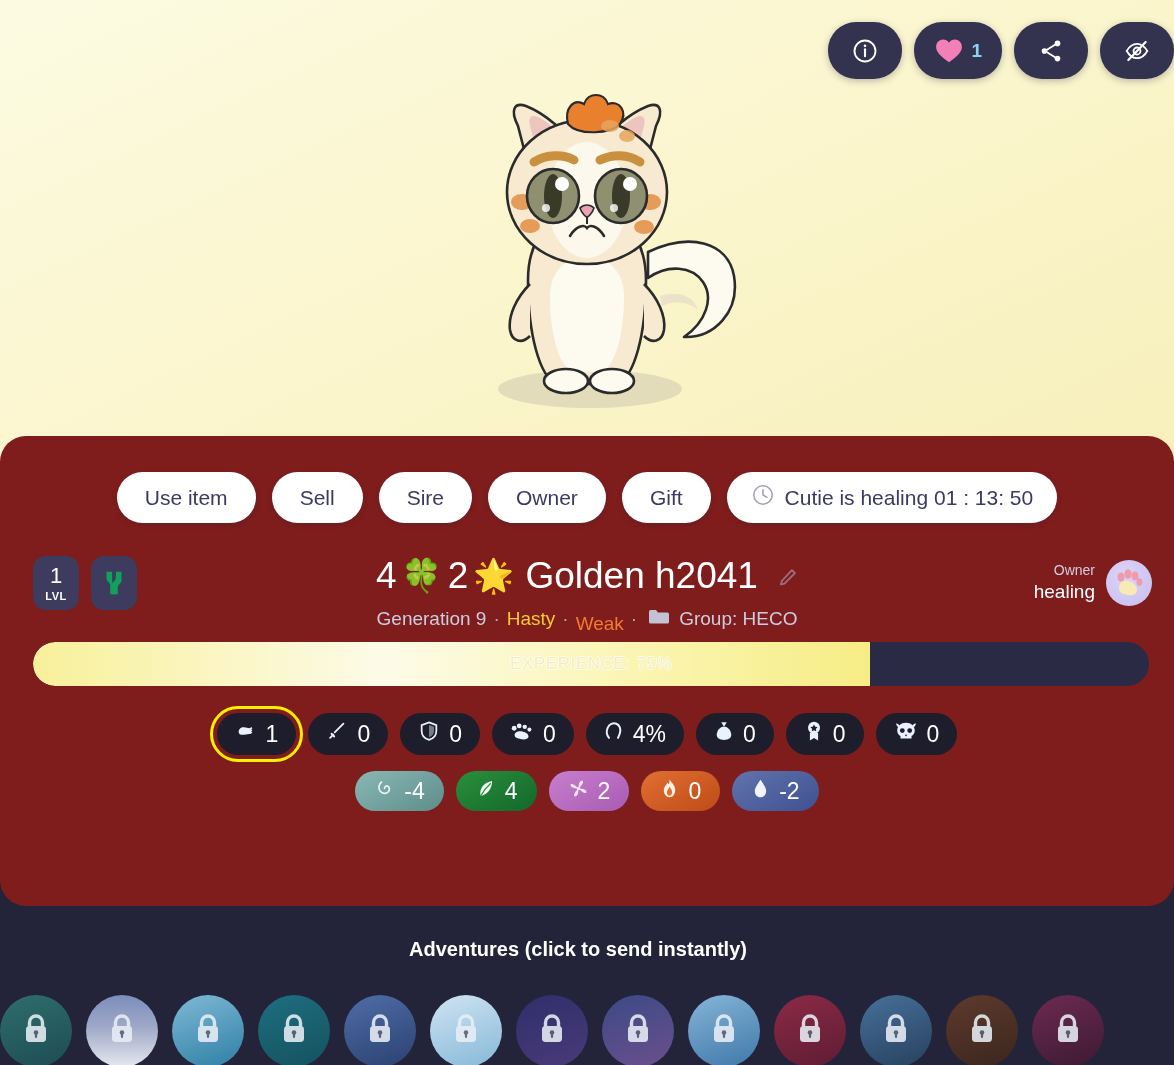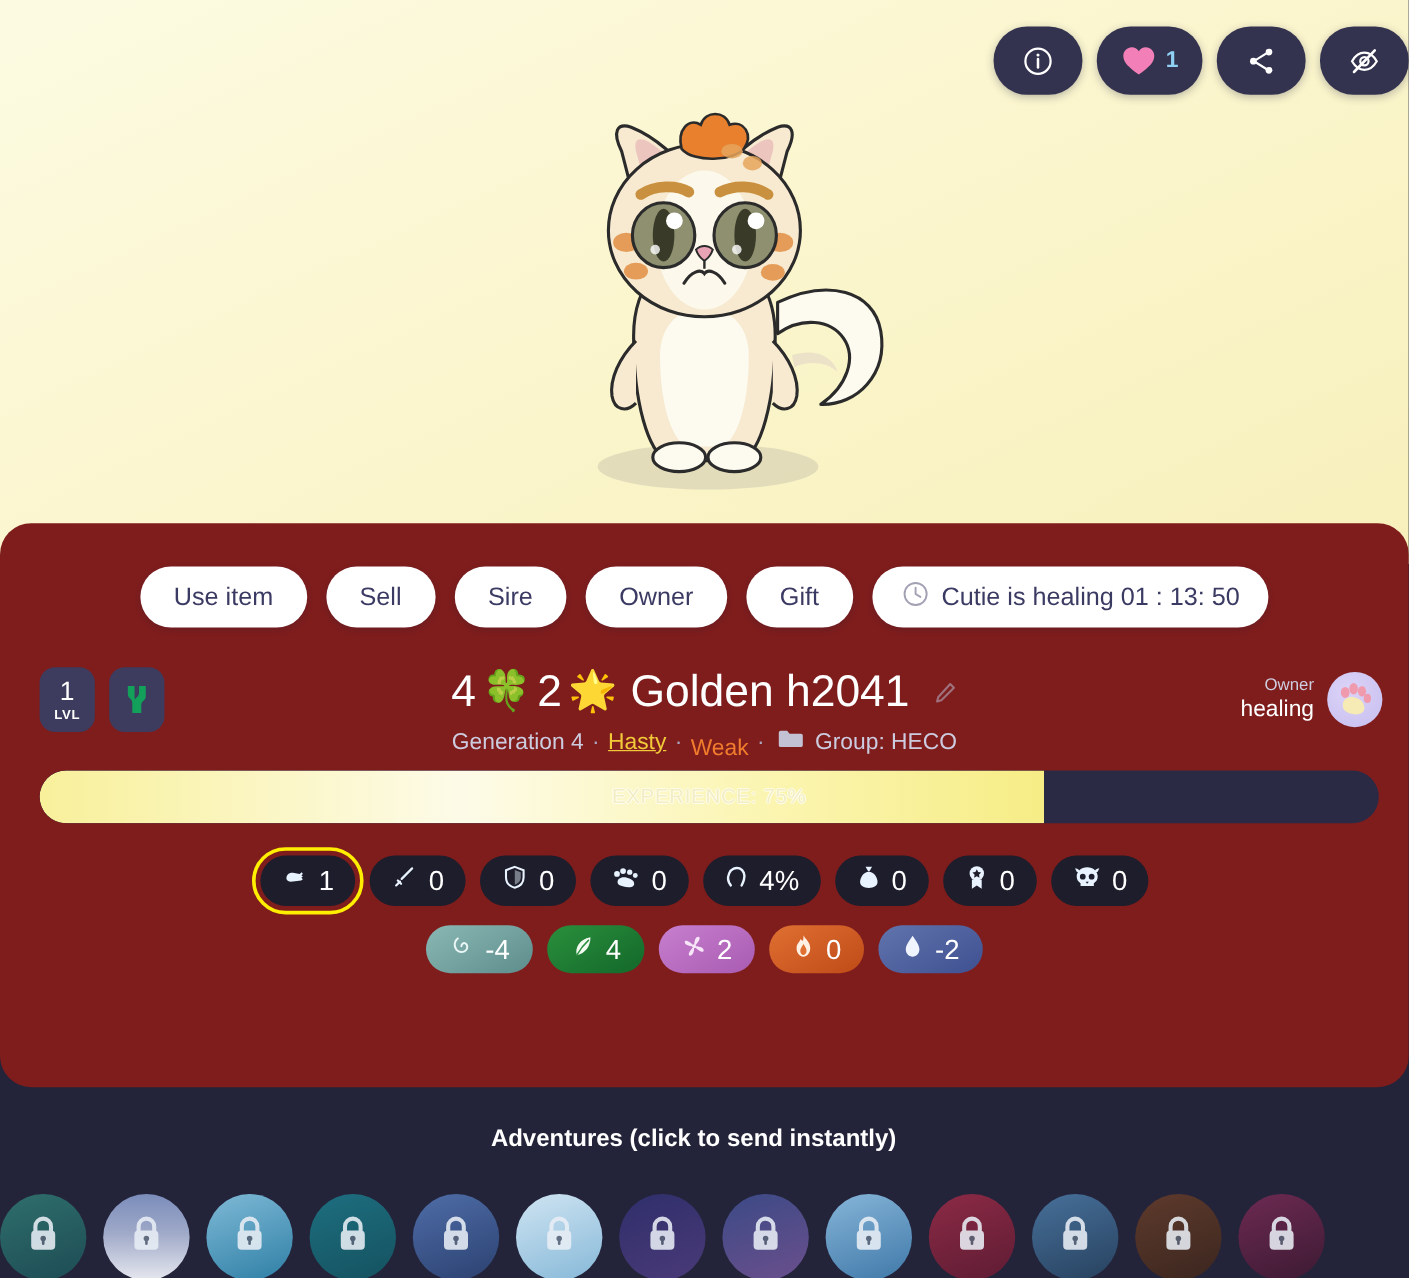--- a/index.html
+++ b/index.html
@@ -151,21 +151,21 @@
   .subtitle {
     margin-top: 6px;
     font-size: 19px;
     color: #cdccdf;
     display: flex;
     align-items: center;
     justify-content: center;
     gap: 7px;
   }
   .sub-dot { color: #a9a7c2; }
-  .sub-hasty { color: #f2c938; text-decoration: underline; }
+  .sub-hasty { color: #f2c938; }
   .sub-weak  { color: #f07c2c; margin-top: 10px; }
   .folder-ic { margin: 0 2px 0 4px; }
 
   .owner-block {
     position: absolute;
     right: 22px;
     top: 4px;
     display: flex;
     align-items: center;
     gap: 11px;
@@ -443,21 +443,21 @@
         <span class="title-emoji">🌟</span>
         <span class="title-name">Golden h2041</span>
         <span class="edit-pencil">
           <svg width="21" height="21" viewBox="0 0 24 24" fill="none" stroke="#b9b7cb" stroke-width="2" stroke-linecap="round" stroke-linejoin="round">
             <path d="M17 3.5 L20.5 7 L8.5 19 L4.5 20 L5.5 16 Z"></path>
           </svg>
         </span>
       </div>
 
       <div class="subtitle">
-        <span>Generation 4</span>
+        <span>Generation 9</span>
         <span class="sub-dot">·</span>
         <span class="sub-hasty">Hasty</span>
         <span class="sub-dot">·</span>
         <span class="sub-weak">Weak</span>
         <span class="sub-dot">·</span>
         <span class="folder-ic">
           <svg width="22" height="17" viewBox="0 0 22 17">
             <path d="M1 3.5 A1.6 1.6 0 0 1 2.6 2 H8 L10 4.4 H19.4 A1.6 1.6 0 0 1 21 6 V14 A1.6 1.6 0 0 1 19.4 15.6 H2.6 A1.6 1.6 0 0 1 1 14 Z" fill="#c3c2d4"></path>
           </svg>
         </span>

